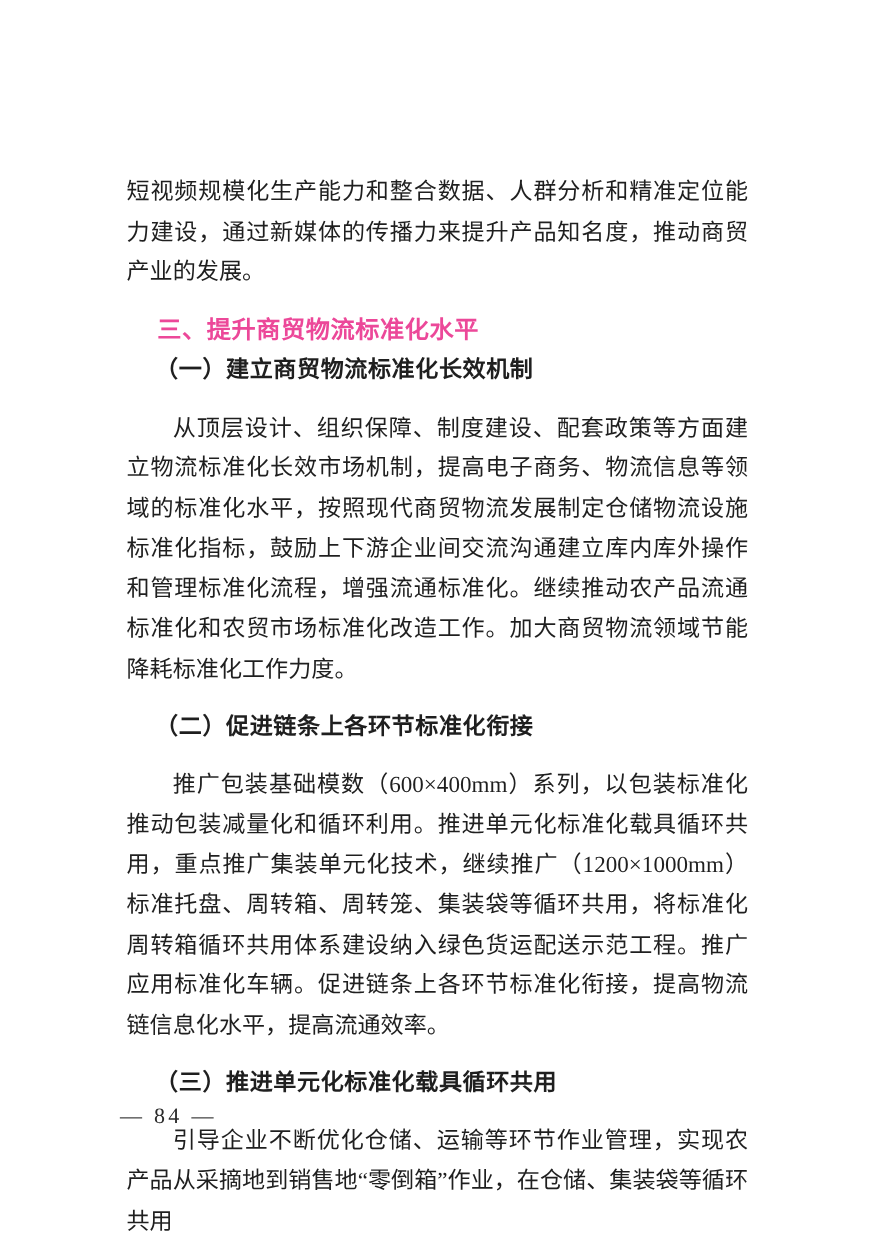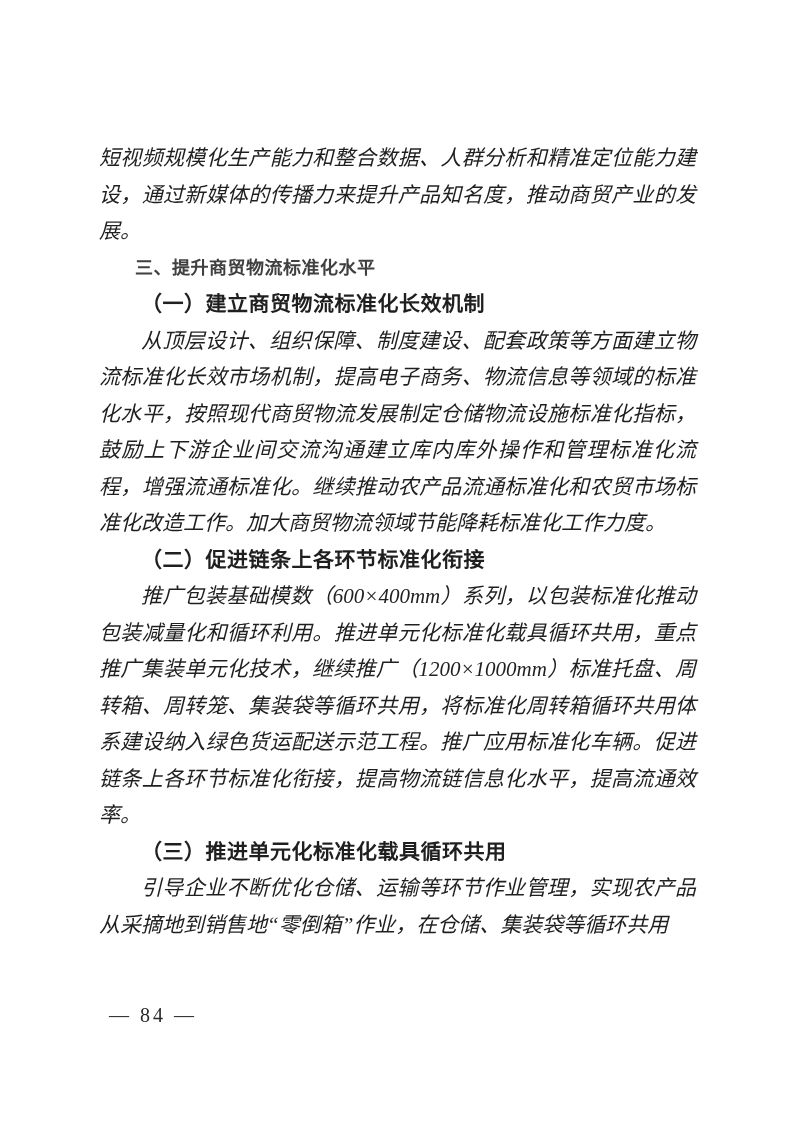--- a/index.html
+++ b/index.html
@@ -16,42 +16,41 @@
     font-family: "Liberation Serif", "DejaVu Serif", serif;
     color: #1f1f1f;
   }
   .content {
     position: absolute;
     left: 99px;
     top: 140px;
     width: 597px;
   }
   .body-text {
-    margin: 0;
+    margin: 16px;
     font-size: 21px;
     line-height: 36.5px;
     text-align: justify;
     text-justify: inter-ideograph;
     text-indent: 2em;
     word-break: break-all;
     overflow-wrap: break-word;
     font-weight: 400;
-    font-style: italic;
   }
   .body-text.no-indent {
     text-indent: 0;
   }
   .section-heading {
     margin: 0;
-    font-size: 18px;
+    font-size: 22px;
     line-height: 36.5px;
     font-weight: 700;
     text-indent: 2em;
     font-family: "Liberation Sans", "DejaVu Sans", sans-serif;
-    color: #404040;
+    color: #ec4899;
     letter-spacing: 0.5px;
   }
   .subsection-title {
     margin: 0;
     font-size: 21px;
     line-height: 36.5px;
     font-weight: 700;
     text-indent: 2em;
     letter-spacing: 0.5px;
   }

